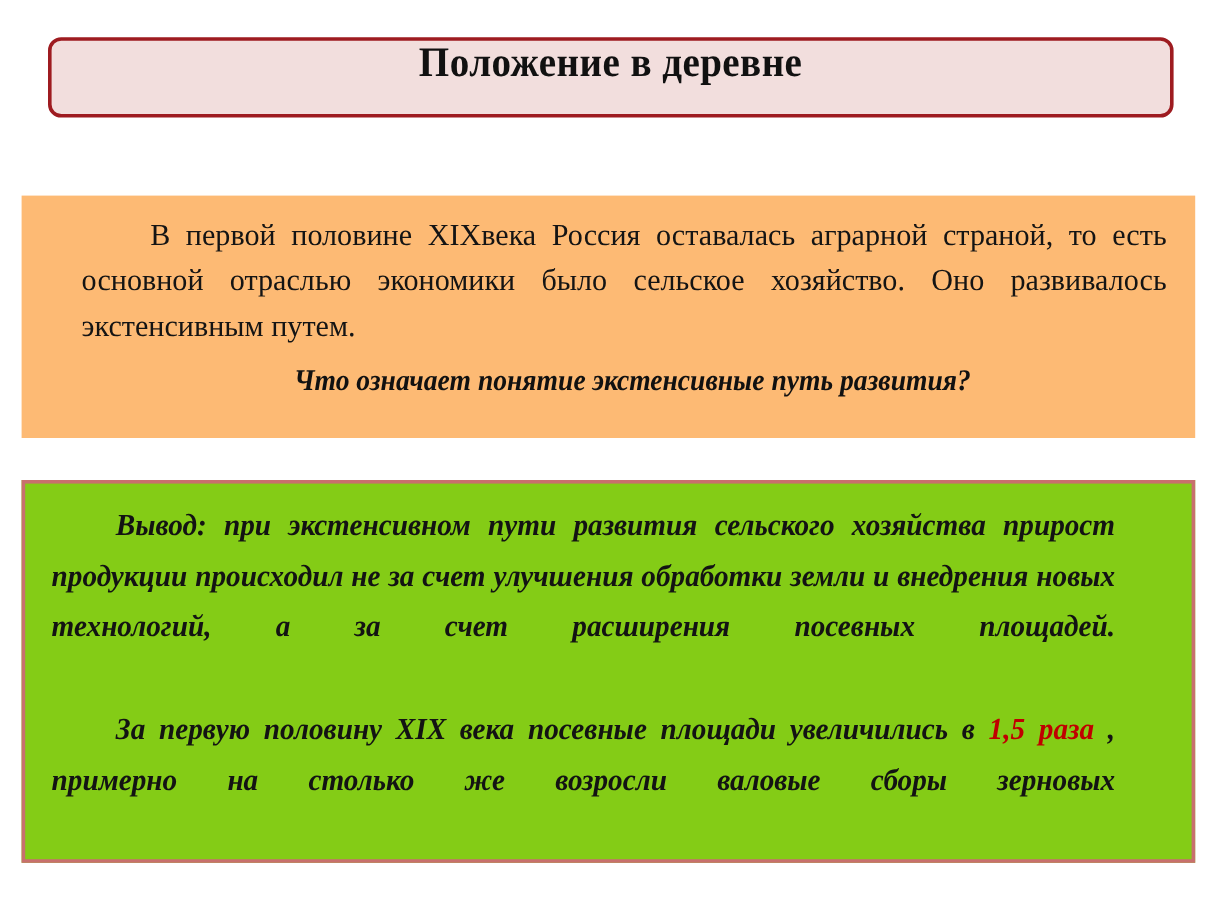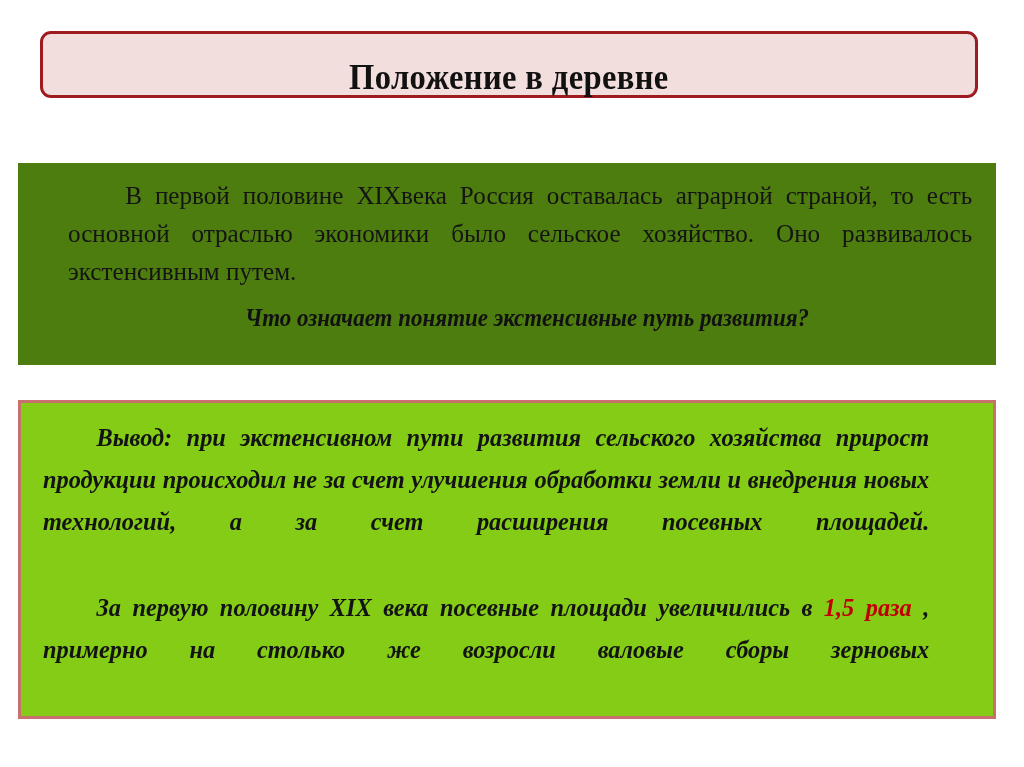--- a/index.html
+++ b/index.html
@@ -22,21 +22,21 @@
     position: absolute;
     left: 40px;
     top: 31px;
     width: 938px;
     height: 67px;
     box-sizing: border-box;
     background: #f2dedd;
     border: 3px solid #9e1b20;
     border-radius: 11px;
     display: flex;
-    align-items: flex-end;
+    align-items: flex-start;
     justify-content: center;
   }
   .title-text {
     font-family: "Liberation Serif", "DejaVu Serif", serif;
     font-weight: bold;
     font-size: 35px;
     line-height: 1;
     color: #111111;
     letter-spacing: 0.4px;
     white-space: nowrap;
@@ -45,21 +45,21 @@
   }
 
   
   .panel-intro {
     position: absolute;
     left: 18px;
     top: 163px;
     width: 978px;
     height: 202px;
     box-sizing: border-box;
-    background: #4d7c0f;
+    background: #fdba74;
     padding: 14px 10px 0 50px;
   }
   .intro-para {
     margin: 0;
     font-size: 25.5px;
     line-height: 38px;
     color: #141414;
     text-align: justify;
     text-indent: 58px;
     text-justify: inter-word;

